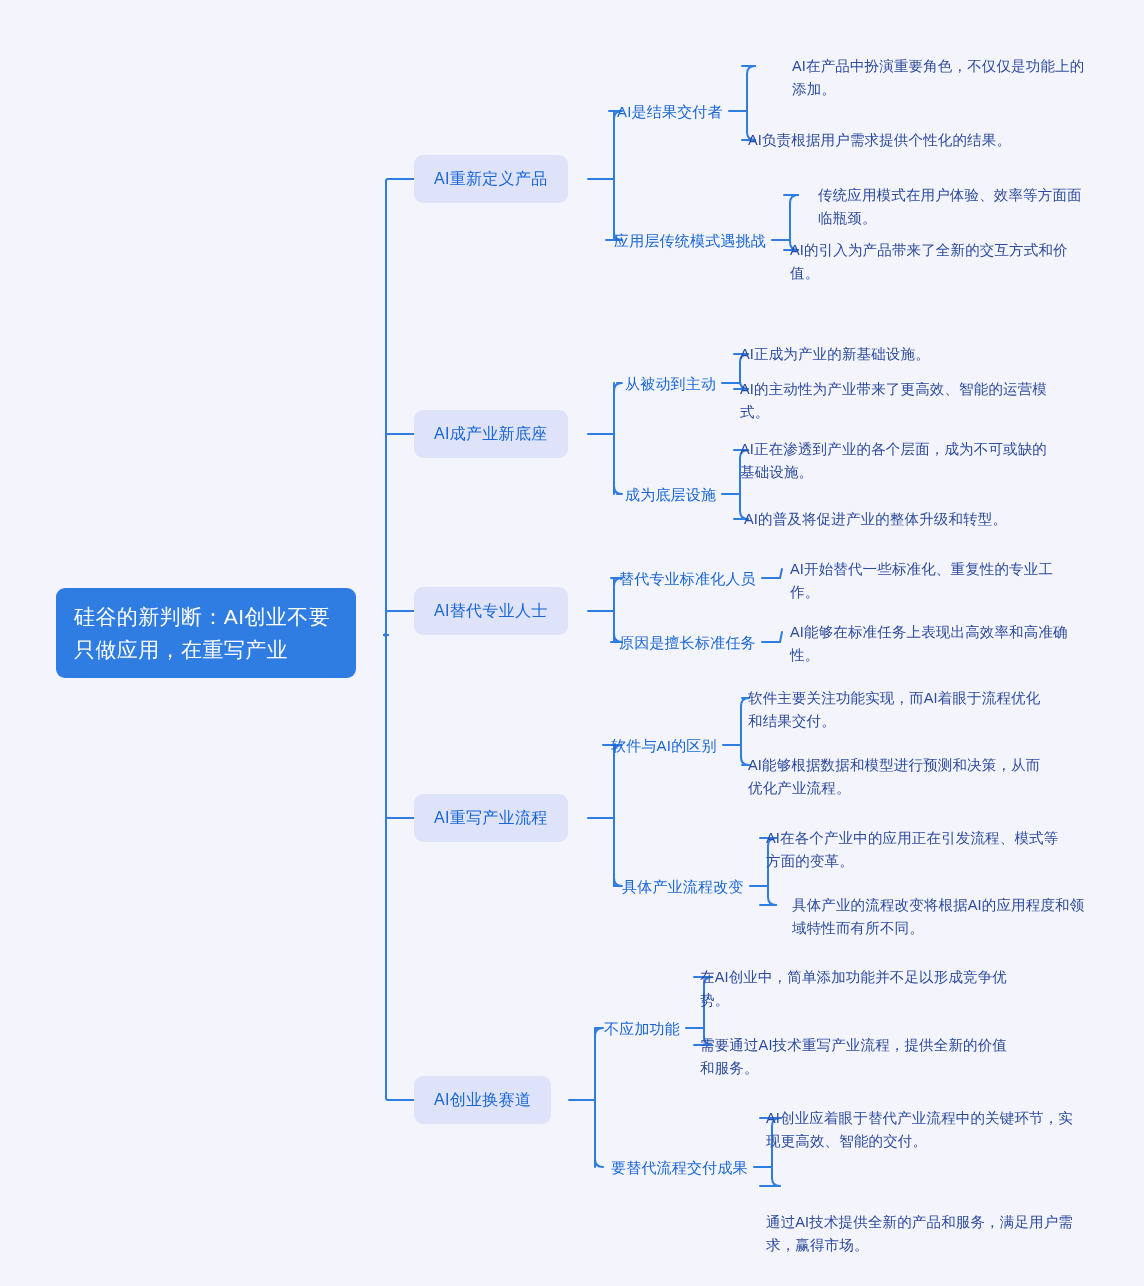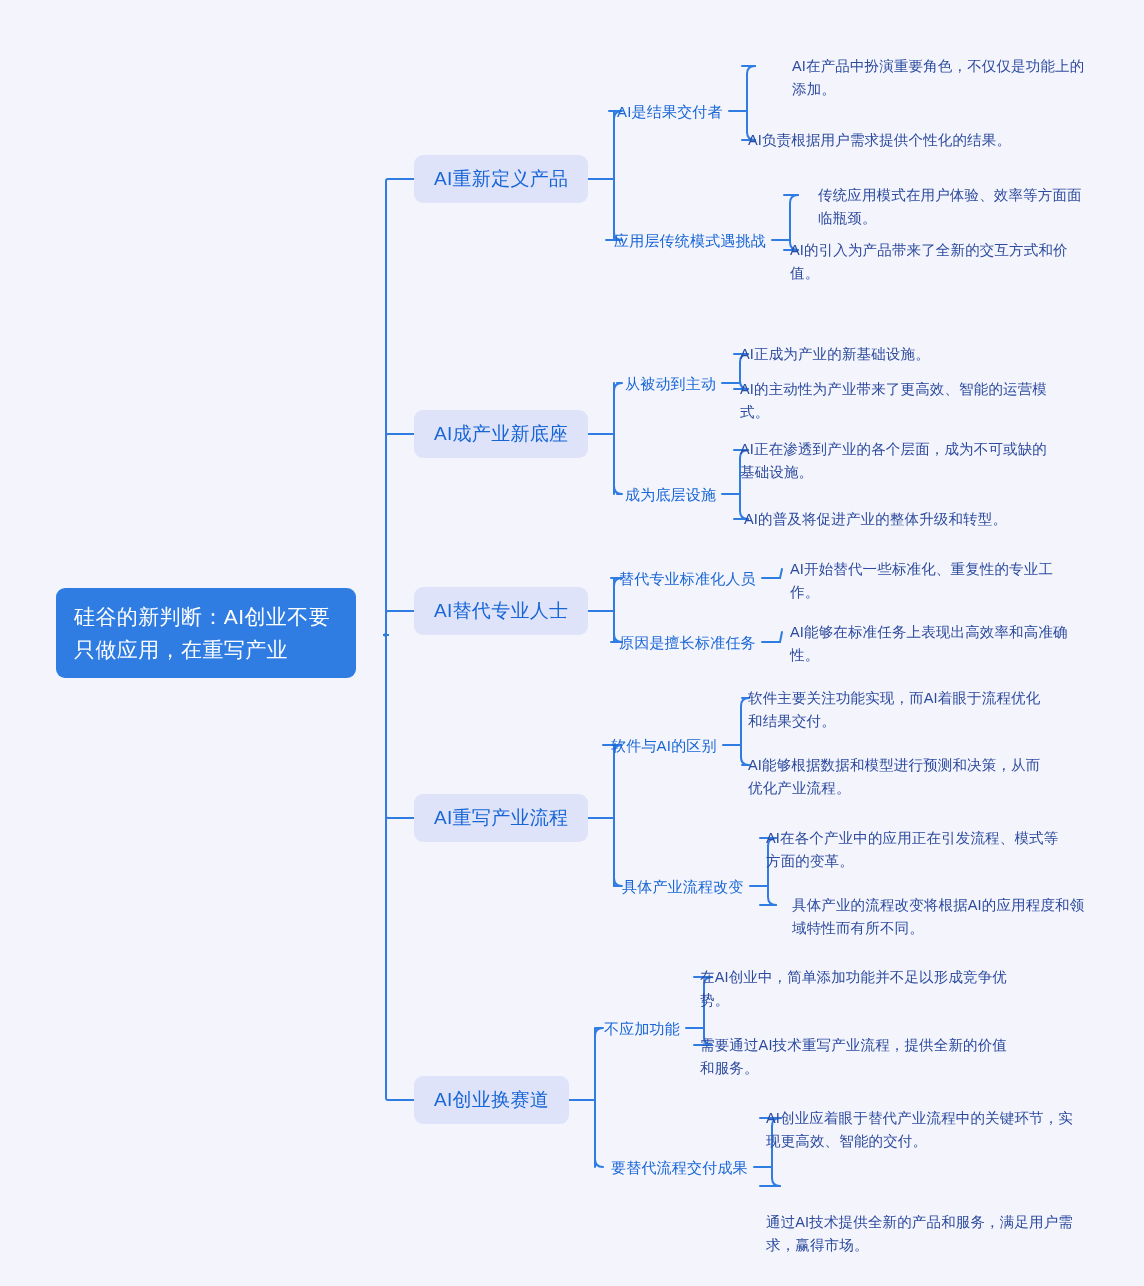--- a/index.html
+++ b/index.html
@@ -56,21 +56,21 @@
     letter-spacing: 0.4px;
     display: flex;
     align-items: center;
     cursor: pointer;
   }
 
   .branch-node {
     background: #dfe3fa;
     color: #1866d6;
     border-radius: 9px;
-    font-size: 19px;
+    font-size: 16px;
     line-height: 26px;
     padding: 11px 20px;
     white-space: nowrap;
     letter-spacing: 0.3px;
     cursor: pointer;
   }
 
   .sub-node {
     color: #1866d6;
     font-size: 15px;

